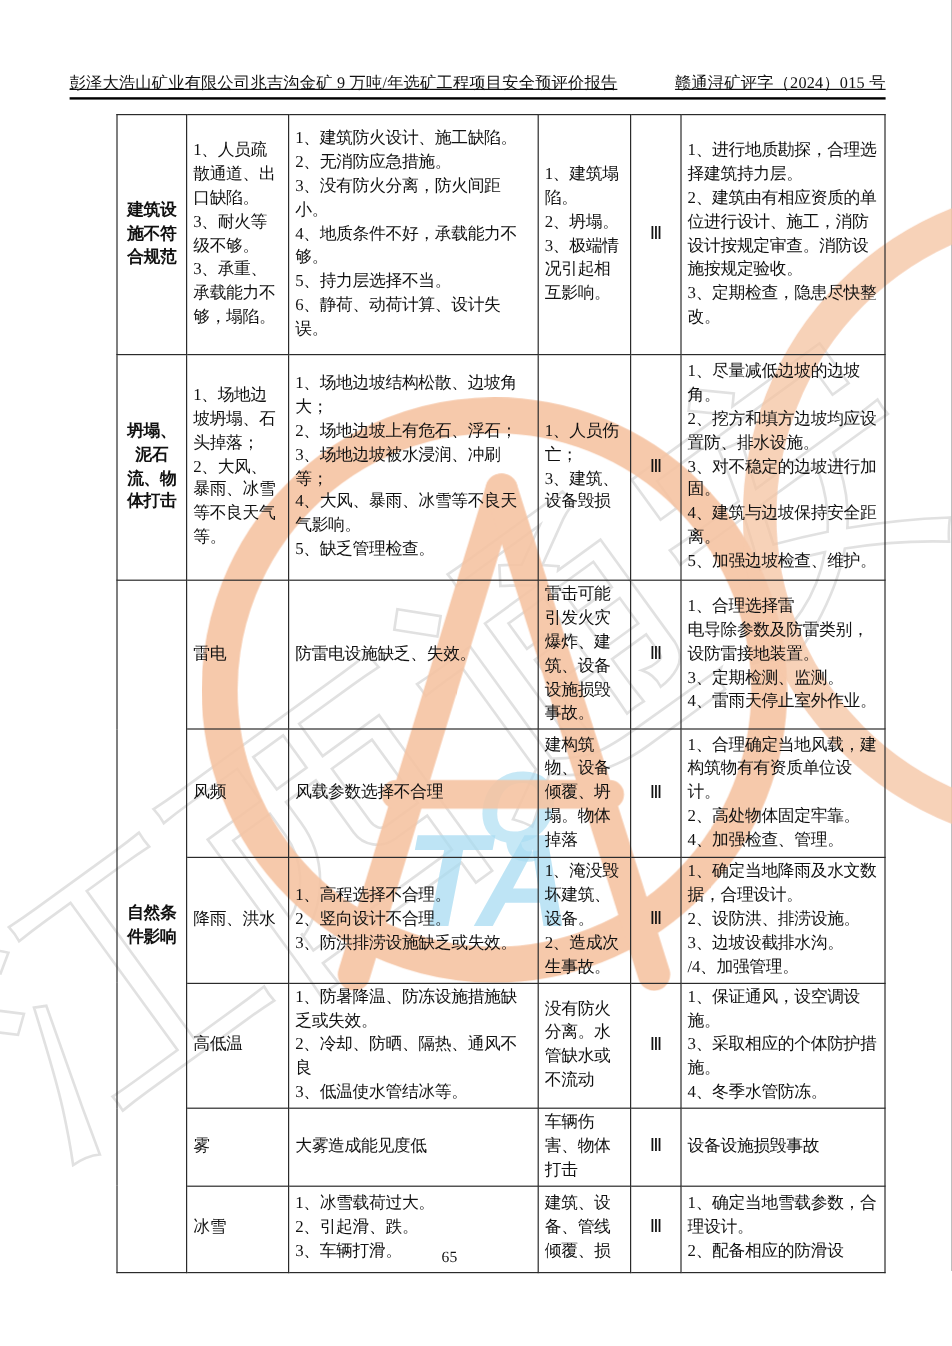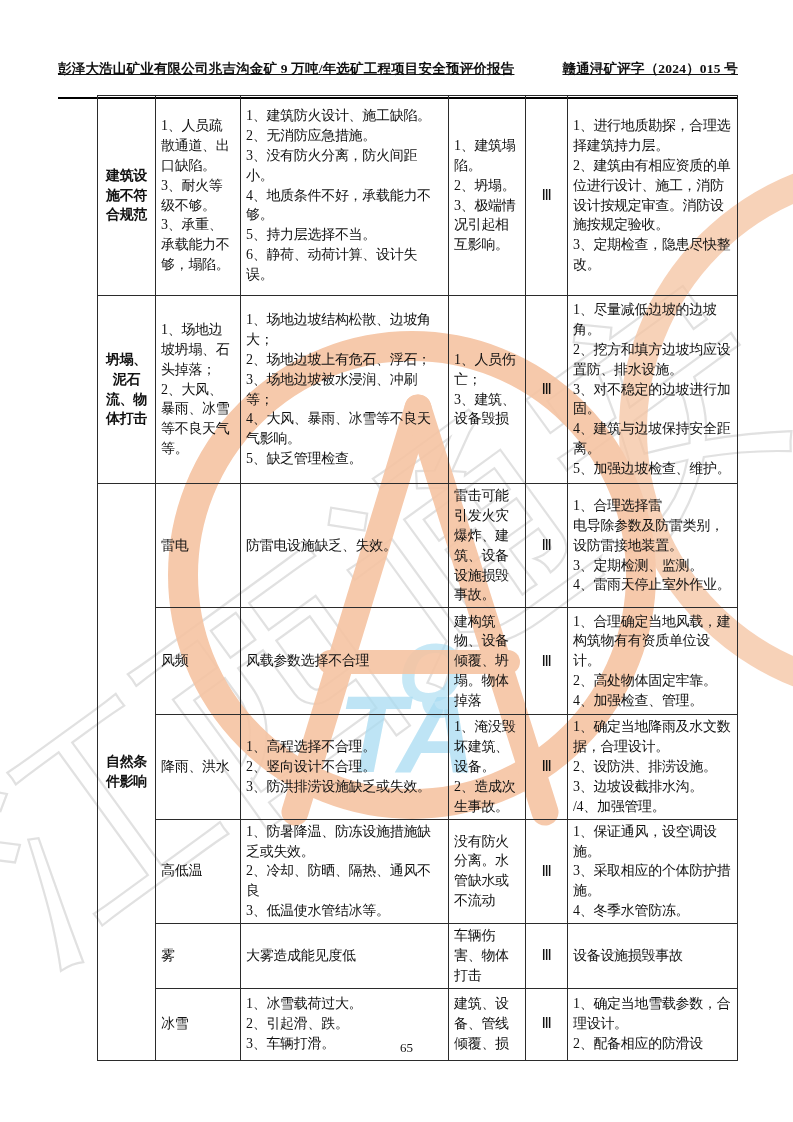--- a/index.html
+++ b/index.html
@@ -11,22 +11,22 @@
     font-family:"Liberation Serif", serif;
     color:#111;
   }
   
   .wm{position:absolute;left:0;top:0;width:793px;height:1122px;z-index:0;pointer-events:none;}
   
   .content{position:relative;z-index:1;}
   .header{
     position:absolute;left:58px;top:60px;width:680px;
     display:flex;justify-content:space-between;align-items:flex-end;
-    border-bottom:2px solid #000;padding-bottom:19px;
-    font-size:13.5px;font-weight:bold;letter-spacing:0.2px;
+    border-bottom:2px solid #000;padding-bottom:3px;
+    font-size:13.5px;font-weight:normal;letter-spacing:0.2px;
   }
   .header span{text-decoration:underline;white-space:nowrap;}
   table.risk{
     position:absolute;left:97px;top:95px;
     width:640px;border-collapse:collapse;table-layout:fixed;
     font-size:14px;line-height:1.42;
   }
   table.risk td{
     border:1px solid #2b2b2b;
     padding:2px 5px;
@@ -36,21 +36,21 @@
     word-break:break-all;
     letter-spacing:-0.3px;
   }
   td.cat{text-align:center;padding:2px 9px;letter-spacing:0;font-weight:bold;}
   td.cat-bottom{vertical-align:bottom;padding-bottom:28px;}
   td.name{letter-spacing:0;}
   td.level{text-align:center;font-size:15px;letter-spacing:0;}
   td.txt{text-align:left;}
   .pageno{
     position:absolute;left:0;top:1040px;width:749px;
-    text-align:center;font-size:13px;z-index:1;padding-left:32px;
+    text-align:center;font-size:13px;z-index:1;
   }
 </style>
 </head>
 <body>
 
 <div class="page">
 
   <svg class="wm" viewBox="0 0 793 1122" xmlns="http://www.w3.org/2000/svg">
 
     <g transform="translate(40,960) rotate(-36)" opacity="0.45">

